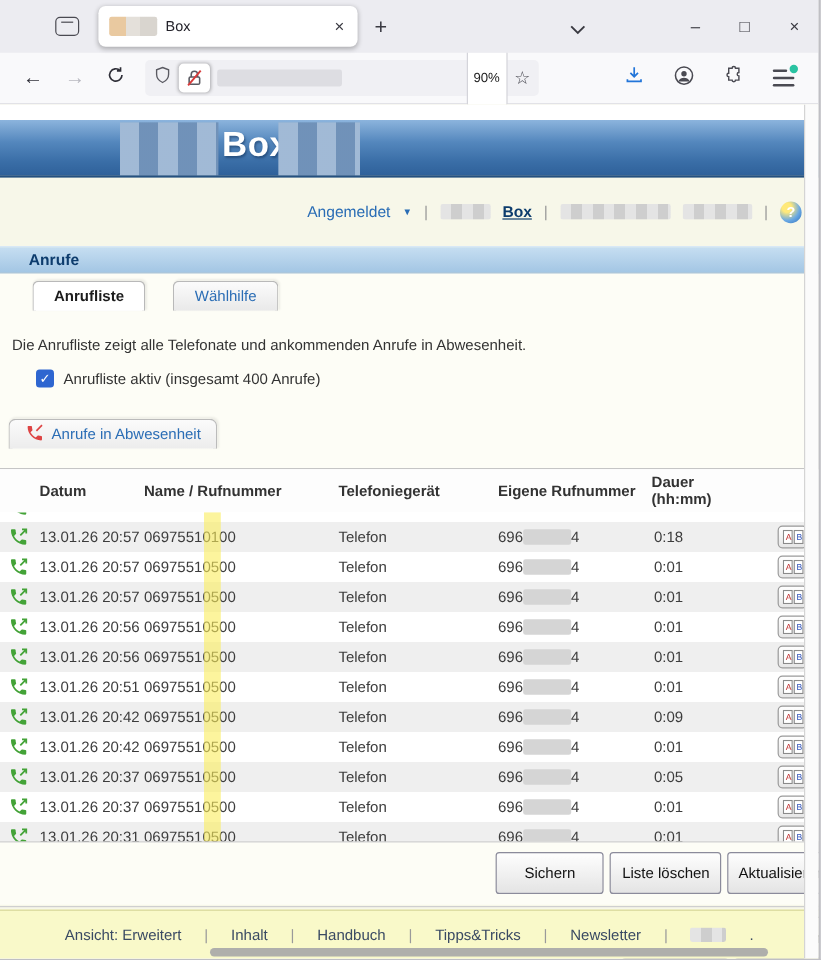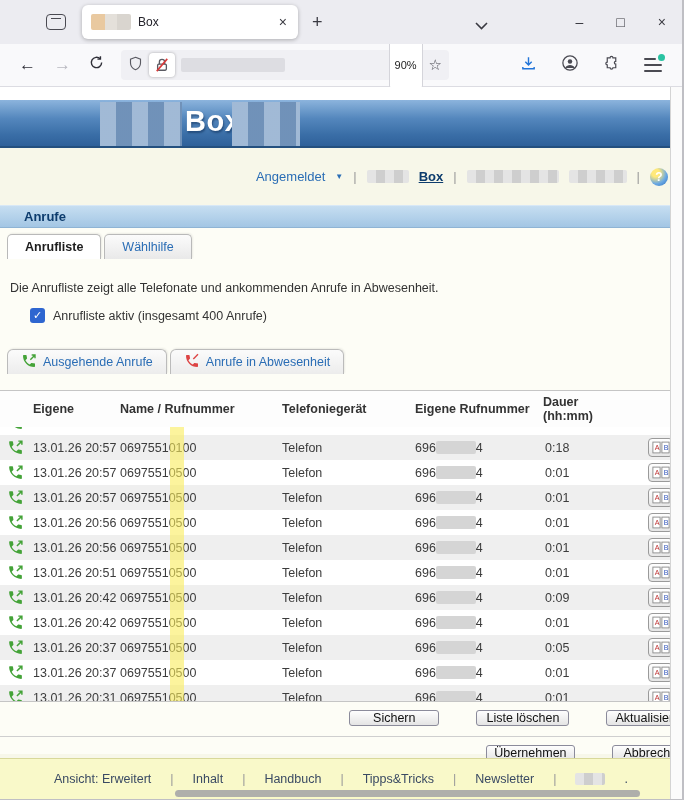--- a/index.html
+++ b/index.html
@@ -60,21 +60,21 @@
                background:radial-gradient(circle at 32% 28%, #ffe97a 0 22%, #6aa9e4 60%, #2b6cb8 100%); }
 
   .section-bar { height:23px; background:linear-gradient(#c6def1,#a3c6e4); border-top:1px solid #d8e8f6;
                  border-bottom:1px solid #8fb4d4; display:flex; align-items:center; padding-left:24px;
                  font-weight:bold; font-size:13px; color:#0d3c6d; }
   .panel { background:#fdfdf6; height:526px; position:relative; }
 
   .view-tabs { display:flex; gap:3px; padding:6px 0 0 7px; }
   .vtab { height:25px; padding:0 17px; border:1px solid #b9b9b9; border-bottom:none; border-radius:5px 5px 0 0;
           background:linear-gradient(#fbfbfb,#e9e9e9); color:#2a6db5; font-size:12.5px;
-          display:flex; align-items:center; box-shadow:1px -1px 2px rgba(0,0,0,.07); }
+          display:flex; align-items:center; box-shadow:1px -1px 2px rgba(0,0,0,.07);margin-left:20px; }
   .vtab.active { background:#fff; color:#1c1c1c; font-weight:bold; }
 
   .intro { font-size:12.5px; color:#333; margin:22px 10px 0 10px; }
   .chk-row { display:flex; align-items:center; gap:8px; margin:13px 0 0 30px; font-size:12.5px; color:#333; }
   .checkbox { width:15px; height:15px; background:#2e66d0; border-radius:3px; color:#fff;
               display:flex; align-items:center; justify-content:center; font-size:11px; }
 
   .filter-tabs { display:flex; gap:3px; margin:26px 0 0 7px; }
   .ftab { height:25px; border:1px solid #bbb; border-bottom:none; border-radius:6px 6px 0 0;
           background:linear-gradient(#fbfbfb,#ececec); padding:0 13px; display:flex; align-items:center; gap:6px;
@@ -97,22 +97,22 @@
   .dur { padding-left:8px; }
   .pb-btn { margin-left:38px; width:25px; height:19px; border:1px solid #9a9a9a; border-radius:4px;
             background:linear-gradient(#fff,#e6e6e6); display:flex; align-items:center; justify-content:center; padding:0; }
   .find-stripe { position:absolute; left:170px; top:36px; width:14px; height:274px;
                  background:rgba(250,236,92,.6); pointer-events:none; }
 
   .actions { width:700px; display:flex; justify-content:flex-end; gap:5px; padding-right:4px; }
   .actions1 { padding-top:8px; }
   .sep { width:700px; border-top:1px solid #cfcfcf; margin-top:10px; }
   .actions2 { padding-top:8px; }
-  .btn { height:16px; background:linear-gradient(#fefefe,#e4e4e4); border:1px solid #8b8b9b; border-radius:3px;
-         font-size:12.5px; color:#111; display:flex; align-items:center; font-family:"Liberation Sans",sans-serif;margin-left:32px; }
+  .btn { height:35px; background:linear-gradient(#fefefe,#e4e4e4); border:1px solid #8b8b9b; border-radius:3px;
+         font-size:12.5px; color:#111; display:flex; align-items:center; font-family:"Liberation Sans",sans-serif; }
   .btn.save { padding:0 23px; } .btn.del { padding:0 9px; } .btn.refresh { padding:0 8px; }
   .btn.apply { padding:0 7px; } .btn.cancel { padding:0 11px; }
 
   .footer { position:absolute; left:0; right:0; bottom:0; height:41px; background:#f9f9c9; border-top:1px solid #d8d89a;
             display:flex; align-items:center; justify-content:center; gap:19px; font-size:12.5px; color:#3a4a63; }
   .flink { color:#3a4a63; }
   .f-redact { width:30px; height:12px; }
   .hscroll-thumb { position:absolute; bottom:2px; left:175px; width:465px; height:7px;
                    background:#9c9ca4; border-radius:4px; opacity:.8; }
   .vscrollbar { position:absolute; top:0; right:0; width:12px; height:712px; background:#fbfbfb;
@@ -237,41 +237,32 @@
 
       <div class="chk-row">
         <span class="checkbox">✓</span>
         <span>Anrufliste aktiv (insgesamt 400 Anrufe)</span>
       </div>
 
       <div class="filter-tabs">
         <div class="ftab">
           <span>
             <svg width="16" height="16" viewBox="0 0 24 24">
-                <path fill="#44a338" d="M6.62 10.79c1.44 2.83 3.76 5.14 6.59 6.59l2.2-2.2c.27-.27.67-.36 1.02-.24 1.12.37 2.33.57 3.57.57.55 0 1 .45 1 1V20c0 .55-.45 1-1 1-9.39 0-17-7.61-17-17 0-.55.45-1 1-1h3.5c.55 0 1 .45 1 1 0 1.25.2 2.45.57 3.57.11.35.03.74-.24 1.02l-2.2 2.2z"></path>
-                <path stroke="#44a338" stroke-width="2.1" fill="none" d="M14 10 21 3M16 3h5v5"></path>
-              </svg>
-          </span>
-          <span>Ausgehende Anrufe</span>
-        </div>
-        <div class="ftab">
-          <span>
-            <svg width="16" height="16" viewBox="0 0 24 24">
                 <path fill="#dd4444" d="M6.62 10.79c1.44 2.83 3.76 5.14 6.59 6.59l2.2-2.2c.27-.27.67-.36 1.02-.24 1.12.37 2.33.57 3.57.57.55 0 1 .45 1 1V20c0 .55-.45 1-1 1-9.39 0-17-7.61-17-17 0-.55.45-1 1-1h3.5c.55 0 1 .45 1 1 0 1.25.2 2.45.57 3.57.11.35.03.74-.24 1.02l-2.2 2.2z"></path>
                 <path stroke="#dd4444" stroke-width="2.1" fill="none" d="M14 9l7-7"></path>
               </svg>
           </span>
           <span>Anrufe in Abwesenheit</span>
         </div>
       </div>
 
       <div class="table-frame">
         <div class="tgrid thead">
           <span></span>
-          <span class="c2">Eigene</span>
+          <span class="c2">Datum</span>
           <span>Name / Rufnummer</span>
           <span>Telefoniegerät</span>
           <span>Eigene Rufnummer</span>
           <span class="dauer-h">
             <span>Dauer</span><br>
             <span>(hh:mm)</span>
           </span>
           <span></span>
         </div>
         <div class="rows-viewport">

